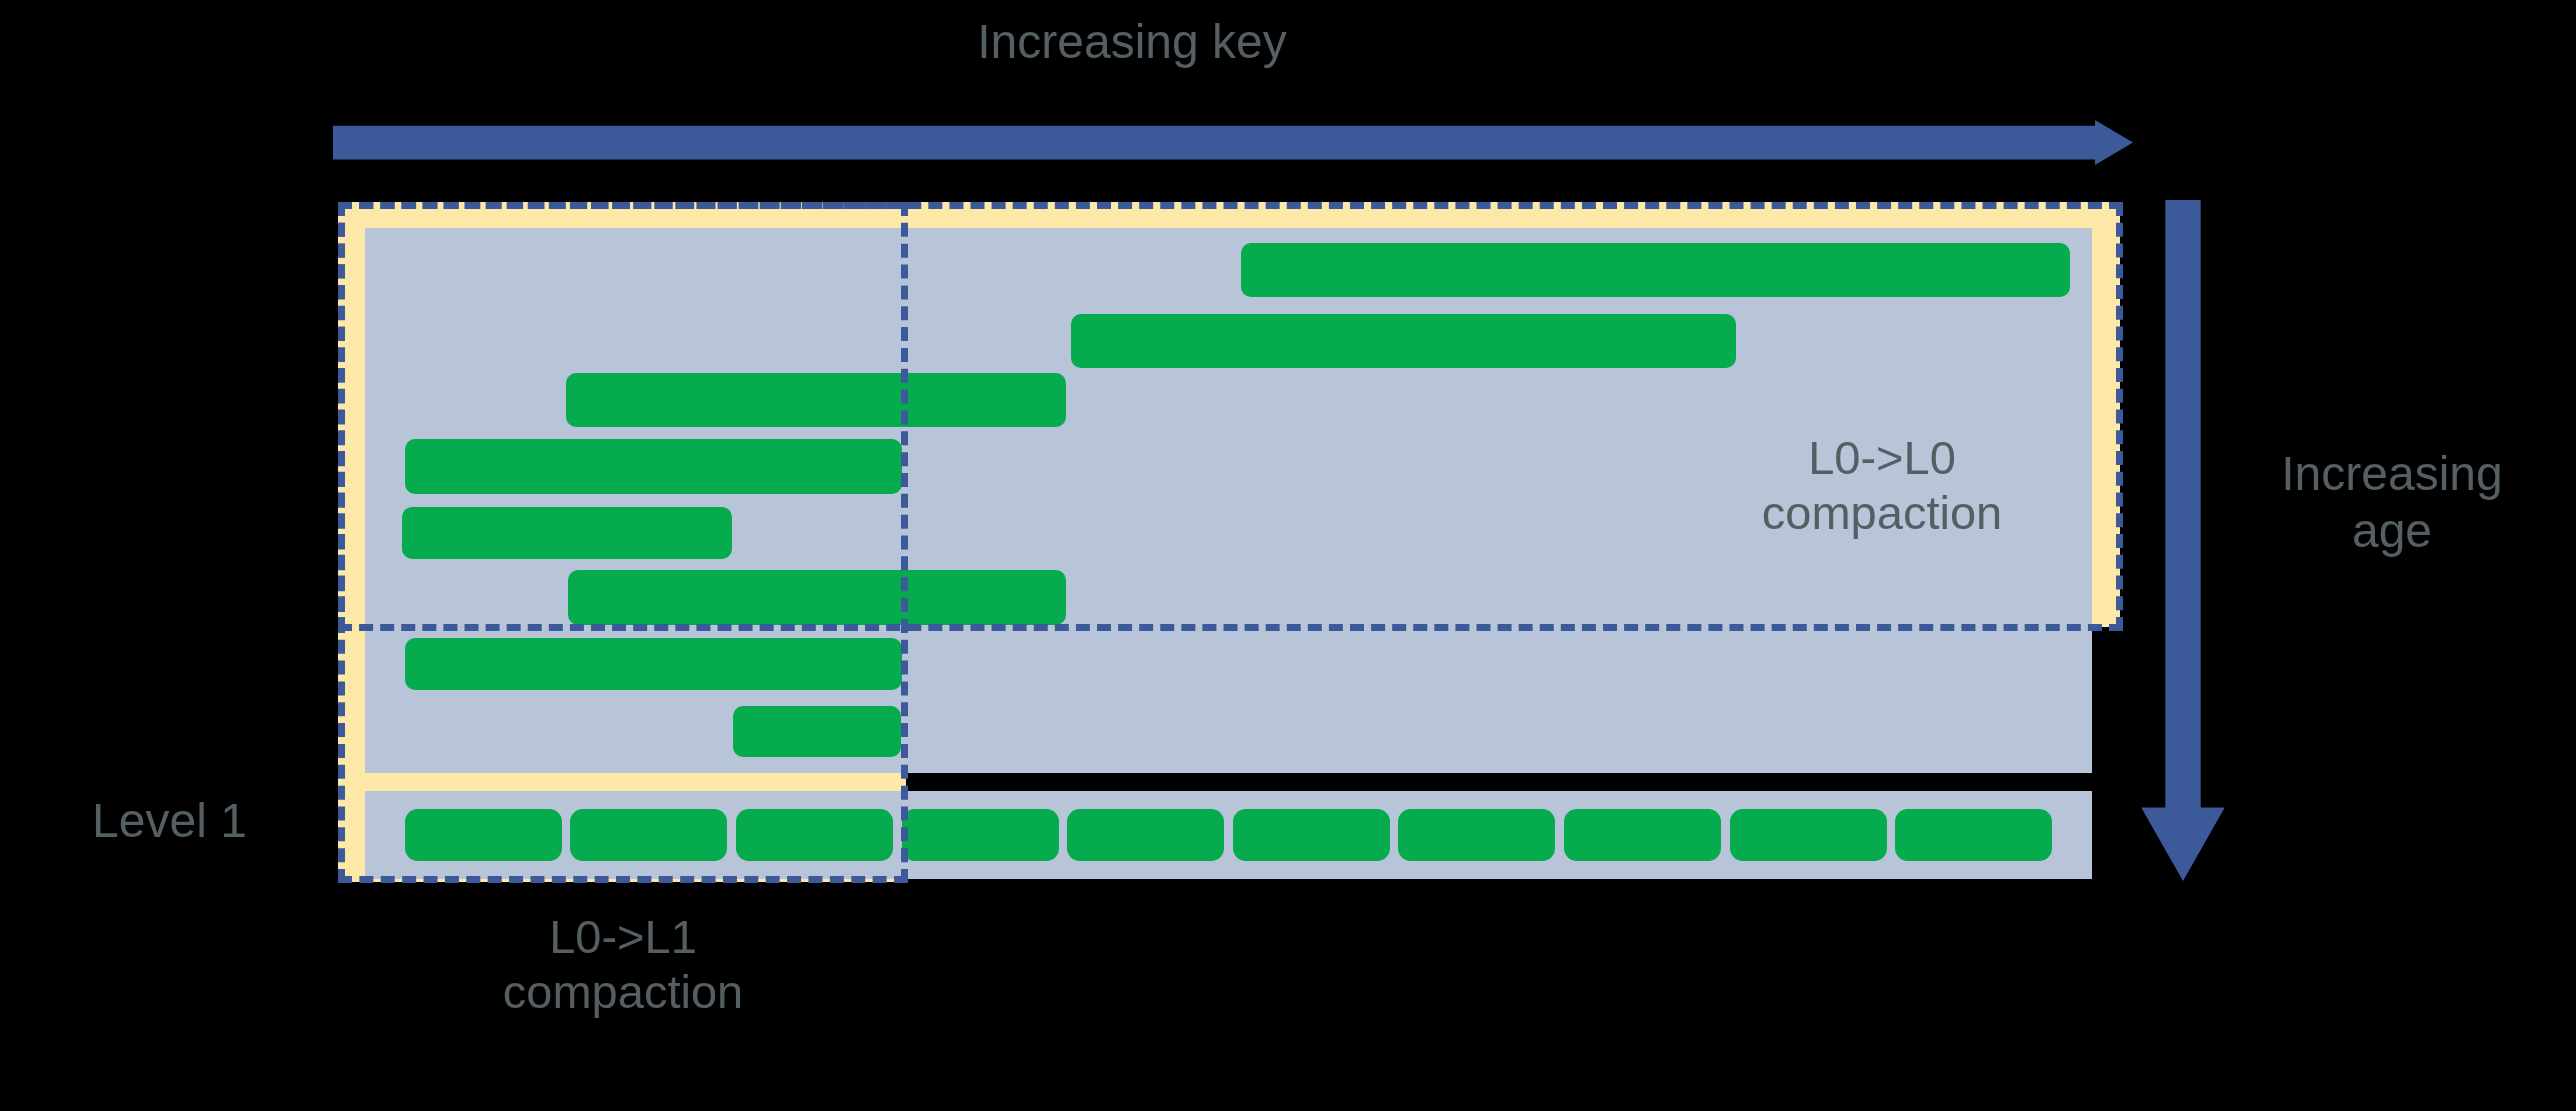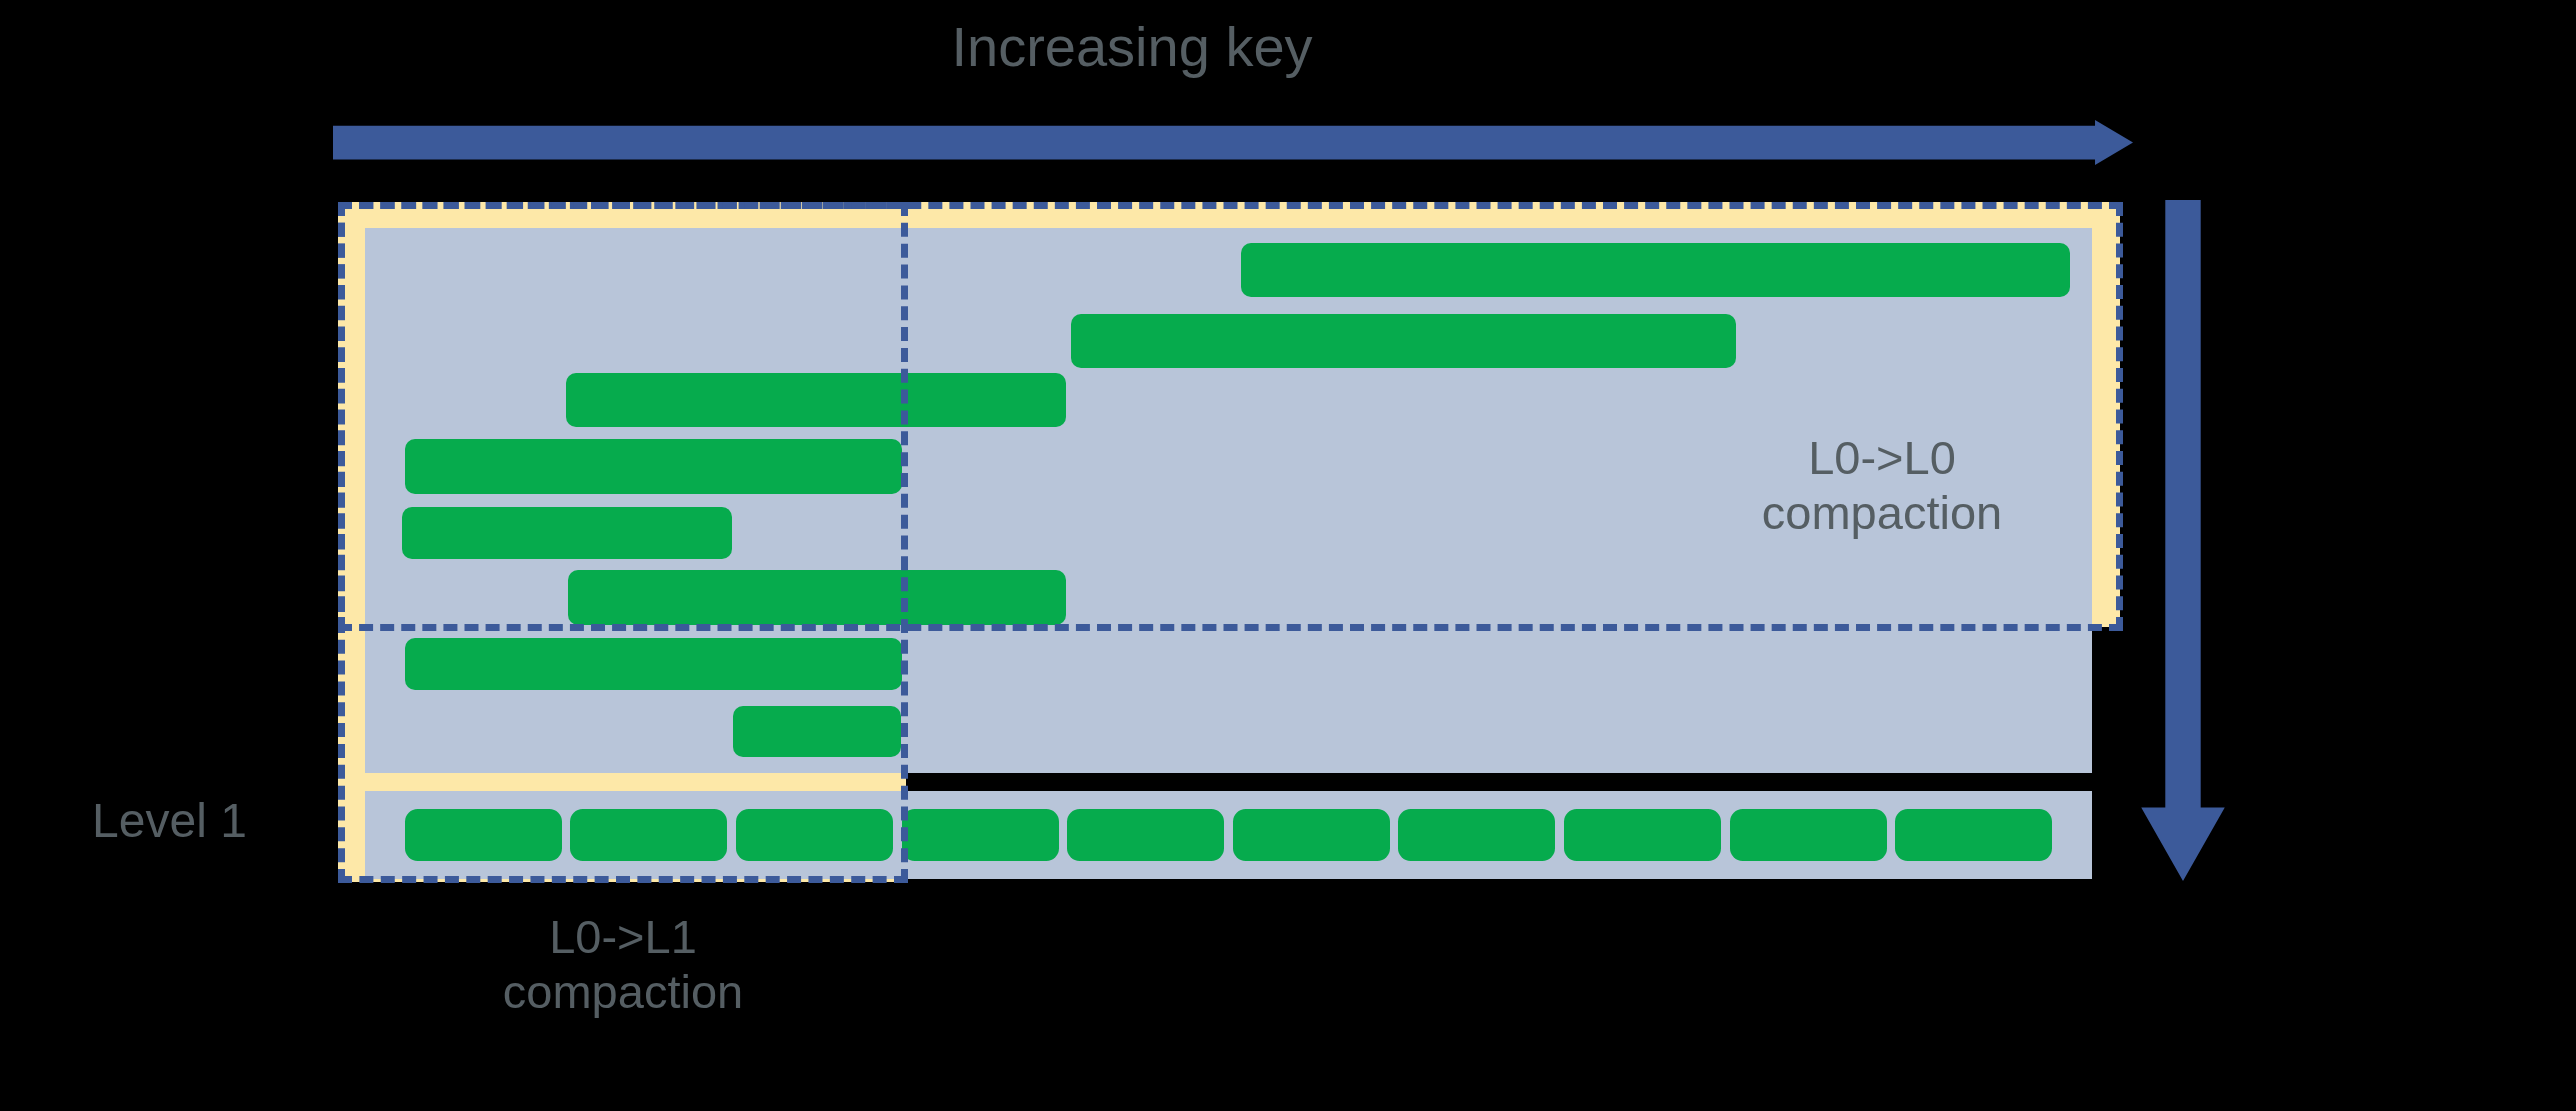--- a/index.html
+++ b/index.html
@@ -49,34 +49,36 @@
   }
   .sst.l1{border-radius:12.7px;}
   
   .blackline{position:absolute;background:#000000;}
 </style>
 </head>
 <body>
 
 <div id="stage">
 
-  <div class="lbl" style="left:849px;top:14px;width:566px;font-size:56px;">Increasing key</div>
+  <div class="lbl" style="left:849px;top:14px;width:566px;font-size:48px;">Increasing key</div>
 
   <div id="key-arrow">
     <svg width="1812" height="45" viewBox="0 0 2560 64" xmlns="http://www.w3.org/2000/svg">
       <polygon points="0,8 2506,8 2506,0 2560,32 2506,64 2506,56 0,56" fill="#3c5a9a"></polygon>
     </svg>
   </div>
 
   <div id="age-arrow">
     <svg width="84" height="681" viewBox="0 0 118 962" xmlns="http://www.w3.org/2000/svg">
       <polygon points="34,0 84,0 84,858 118,858 59,962 0,858 34,858" fill="#3c5a9a"></polygon>
     </svg>
   </div>
 
+  <div class="lbl" style="left:2229px;top:446px;width:326px;font-size:48px;">Increasing
+age</div>
 
 
   <div class="lbl" style="left:7px;top:793px;width:297px;font-size:48px;text-align:center;padding-left:28px;box-sizing:border-box;">Level 1</div>
 
   <div class="yellow" style="left:338px;top:202px;width:1782px;height:425px;"></div>
 
   <div class="yellow" style="left:338px;top:627px;width:568px;height:255px;"></div>
 
   <div class="panel" style="left:365px;top:228px;width:1727px;height:545px;"></div>
 

